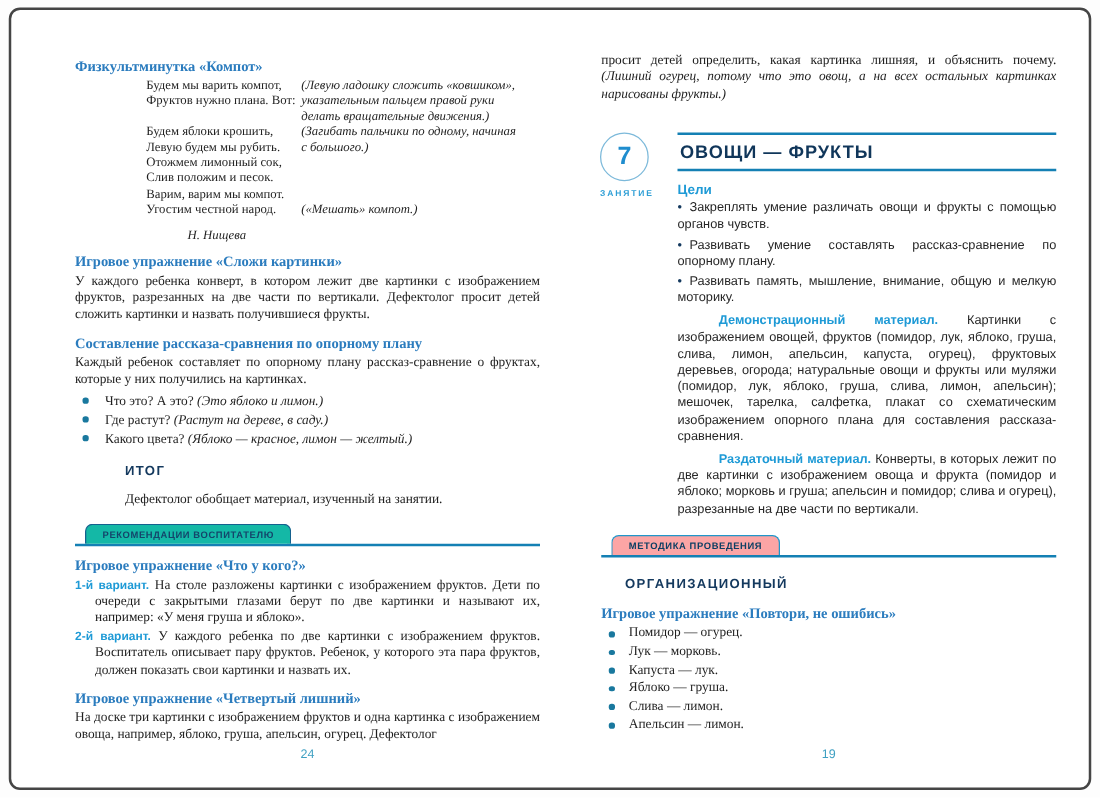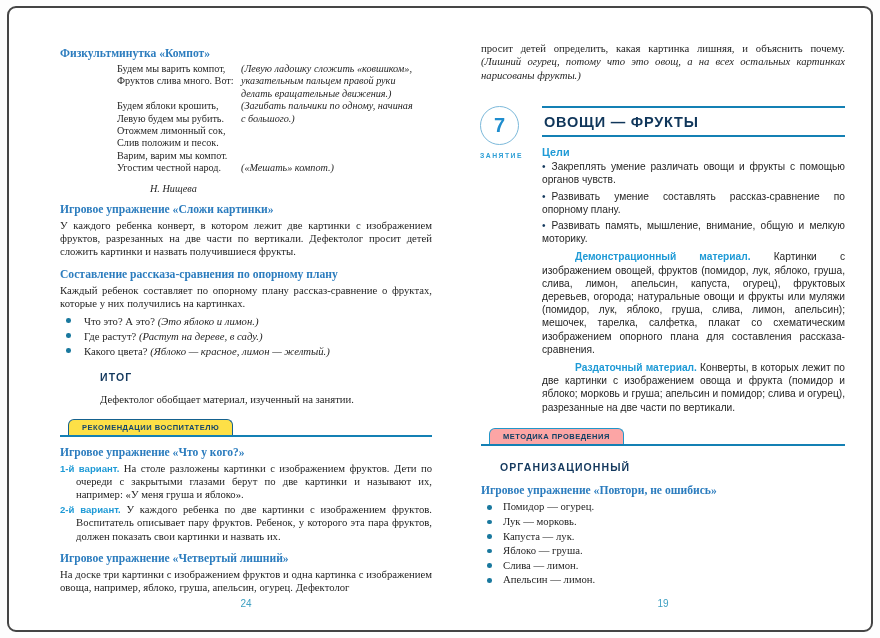--- a/index.html
+++ b/index.html
@@ -38,21 +38,21 @@
   }
   .caps-navy{
     font-family:"Liberation Sans",sans-serif;font-weight:bold;font-size:10.5px;
     letter-spacing:1.1px;color:#14395e;line-height:15.5px;
   }
   .summary-block{margin:12px 0 0 40px;}
   .summary-text{margin:8px 0 0;padding-left:40px;text-align:left;}
   .tab-bar{border-bottom:2px solid #1480b4;margin-top:12px;line-height:0;}
   .tab{
     display:inline-block;margin-left:8px;border:1.5px solid #15618e;border-bottom:none;
-    border-radius:6px 6px 0 0;padding:4px 13px 3px;background:#fde047;
+    border-radius:6px 6px 0 0;padding:4px 13px 3px;background:#14b8a6;
     font-family:"Liberation Sans",sans-serif;font-weight:bold;font-size:7.5px;
     letter-spacing:0.5px;color:#14456b;line-height:8px;
   }
   .tab.filled{background:#fca5a5;border-color:#2196c9;color:#0d3f63;}
   .variant{padding-left:16px;text-indent:-16px;margin-top:1px;}
   .vlabel{
     font-family:"Liberation Sans",sans-serif;font-weight:bold;font-size:9.6px;color:#1e9ad6;
   }
   .pagenum{
     position:absolute;bottom:4px;left:0;right:0;text-align:center;
@@ -101,21 +101,21 @@
   <div class="h-serif">Физкультминутка «Компот»</div>
 
   <div class="poem">
 
       <div class="poem-row">
         <div class="poem-cell-line">Будем мы варить компот,</div>
         <div class="poem-cell-action">(Левую ладошку сложить «ковшиком»,</div>
       </div>
 
       <div class="poem-row">
-        <div class="poem-cell-line">Фруктов слива много. Вот:</div>
+        <div class="poem-cell-line">Фруктов нужно плана. Вот:</div>
         <div class="poem-cell-action">указательным пальцем правой руки</div>
       </div>
 
       <div class="poem-row">
         <div class="poem-cell-line"></div>
         <div class="poem-cell-action">делать вращательные движения.)</div>
       </div>
 
       <div class="poem-row">
         <div class="poem-cell-line">Будем яблоки крошить,</div>

